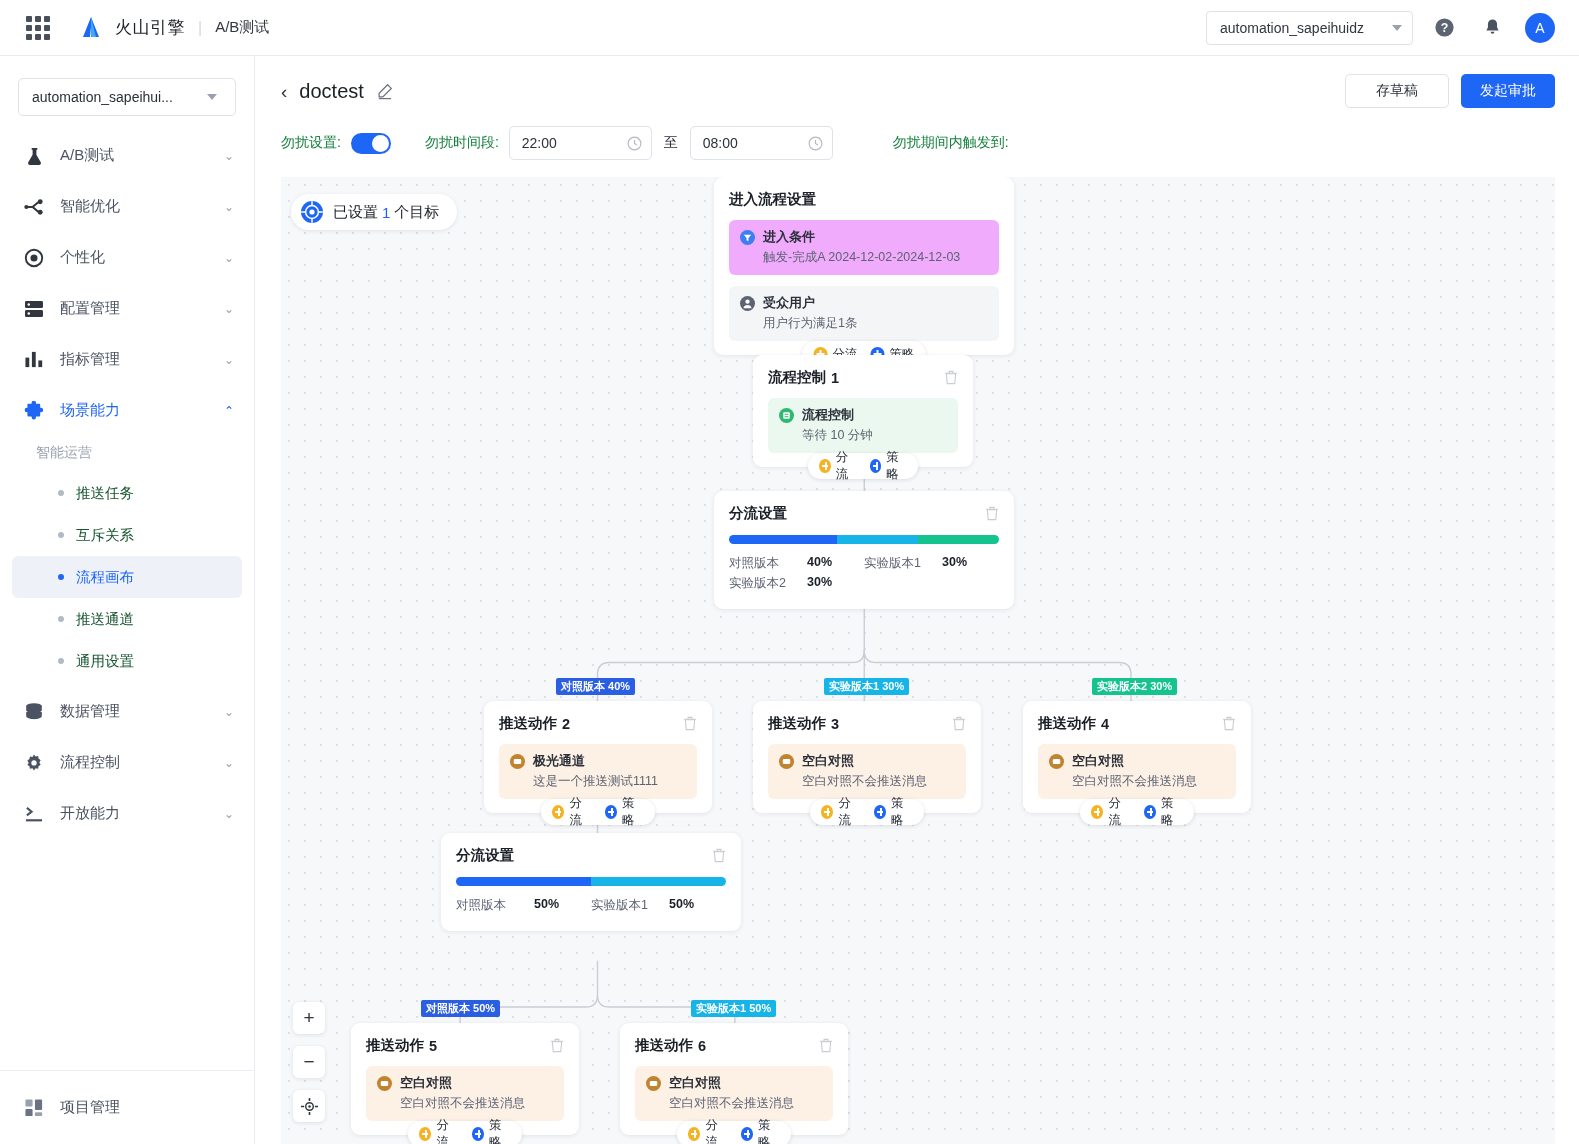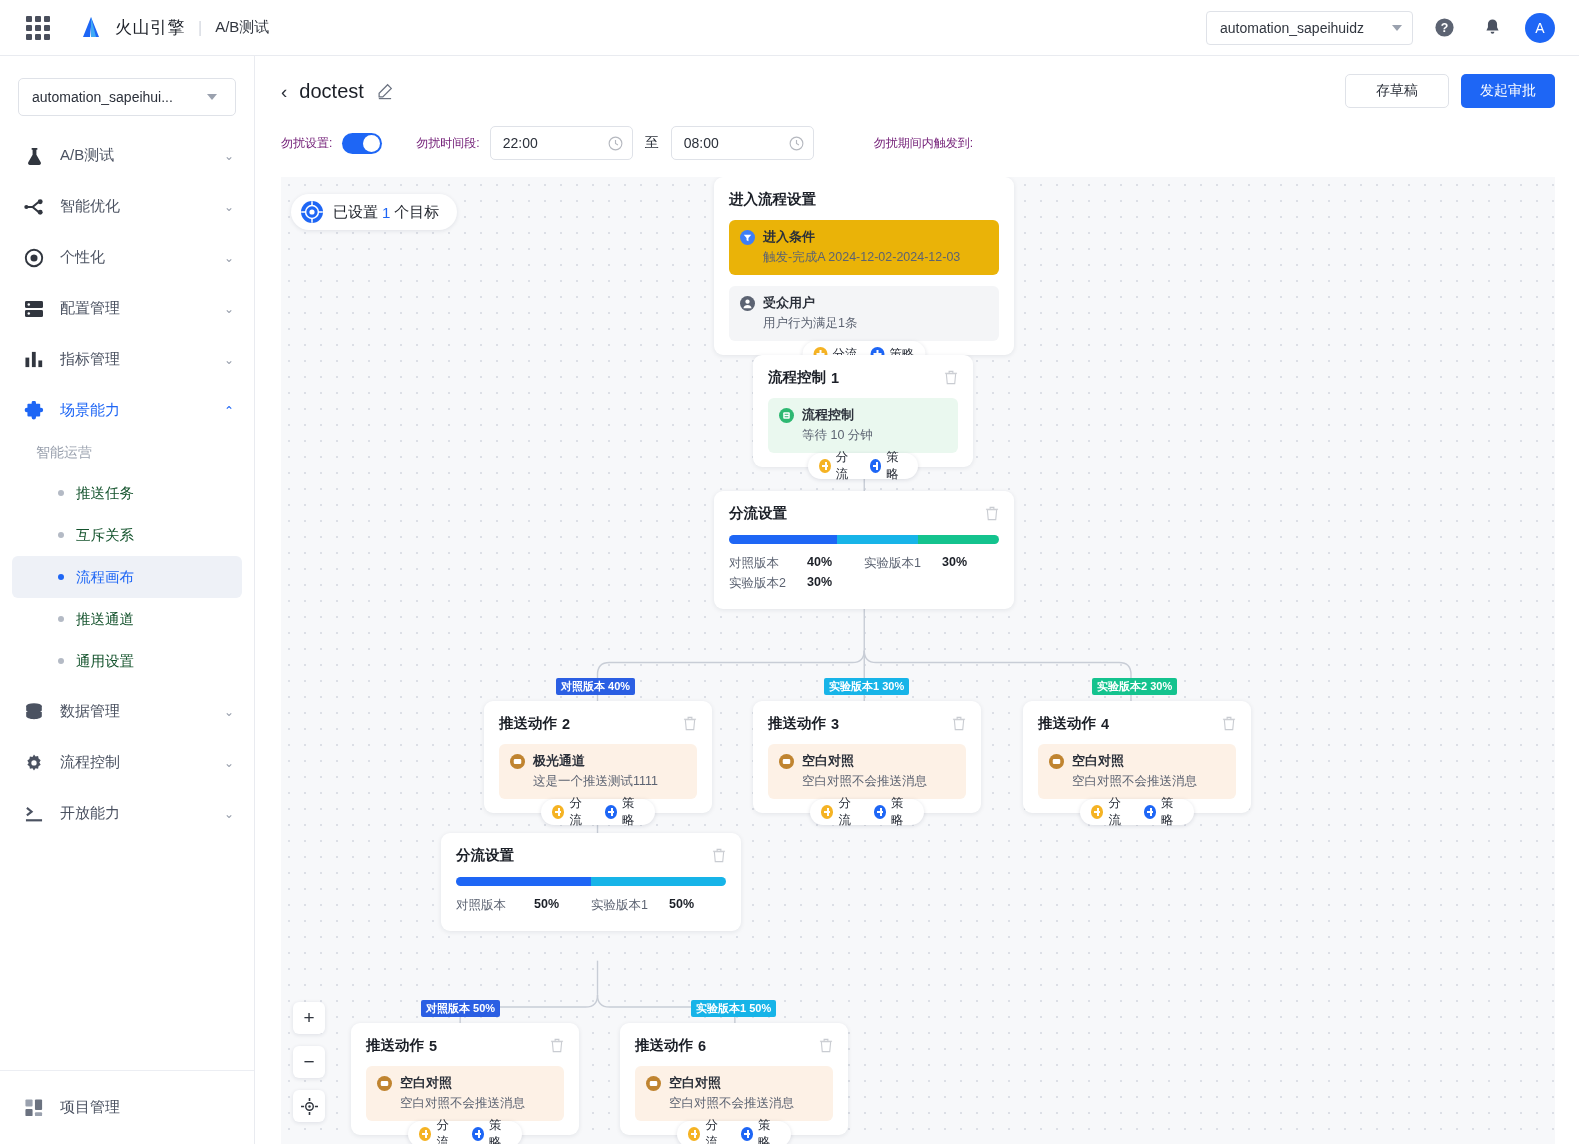--- a/index.html
+++ b/index.html
@@ -103,21 +103,21 @@
     height: 34px; padding: 0 30px; border: 1px solid #dfe2e8; border-radius: 5px;
     background: #fff; font-size: 14px; color: #2b303a; display: flex; align-items: center;
     font-family: inherit; cursor: pointer;
   }
   .btn-primary {
     height: 34px; padding: 0 19px; border: none; border-radius: 5px;
     background: #1e66f5; font-size: 14px; color: #fff; display: flex; align-items: center;
     font-family: inherit; cursor: pointer;
   }
   .ph-row2 { display: flex; align-items: center; margin-top: 18px; padding-bottom: 17px; }
-  .fld-label { font-size: 12px; color: #701a75; margin-right: 10px; }
+  .fld-label { font-size: 14px; color: #15803d; margin-right: 10px; }
   .toggle {
     width: 40px; height: 21px; border-radius: 11px; background: #1e66f5; position: relative;
   }
   .toggle i { position: absolute; width: 17px; height: 17px; border-radius: 50%; background: #fff; top: 2px; right: 2px; }
   .time-input {
     width: 143px; height: 34px; border: 1px solid #dfe2e8; border-radius: 5px;
     display: flex; align-items: center; padding: 0 9px 0 12px; font-size: 14px; color: #2b303a;
     background: #fff;
   }
   .time-input .clock { margin-left: auto; opacity: .45; display: flex; }
@@ -151,21 +151,21 @@
     position: absolute; background: #fff; border-radius: 9px;
     box-shadow: 0 1px 5px rgba(20,30,60,.09);
     padding: 13px 15px 14px 15px; z-index: 3;
   }
   .node-title { font-size: 14.5px; font-weight: bold; color: #1b1f27; display: flex; align-items: center; }
   .node-title .num { margin-left: 5px; }
   .trash { margin-left: auto; opacity: .45; display: flex; cursor: pointer; }
   .blk {
     border-radius: 6px; padding: 8px 11px 9px 11px; margin-top: 11px;
   }
-  .blk.blue { background: #eab308; }
+  .blk.blue { background: #f0abfc; }
   .blk.grey { background: #f4f5f7; }
   .blk.green { background: #eaf8ef; }
   .blk.orange { background: #fdf1e6; }
   .blk-head { display: flex; align-items: center; font-size: 13px; font-weight: bold; color: #2b303a; }
   .blk-head .bi { width: 15px; height: 15px; margin-right: 8px; display: flex; align-items: center; justify-content: center; }
   .blk-sub { font-size: 12.5px; color: #5c6372; margin-top: 3px; padding-left: 23px; }
 
   .node-actions {
     position: absolute; left: 50%; transform: translateX(-50%);
     bottom: -12px; background: #fff; border-radius: 14px;

